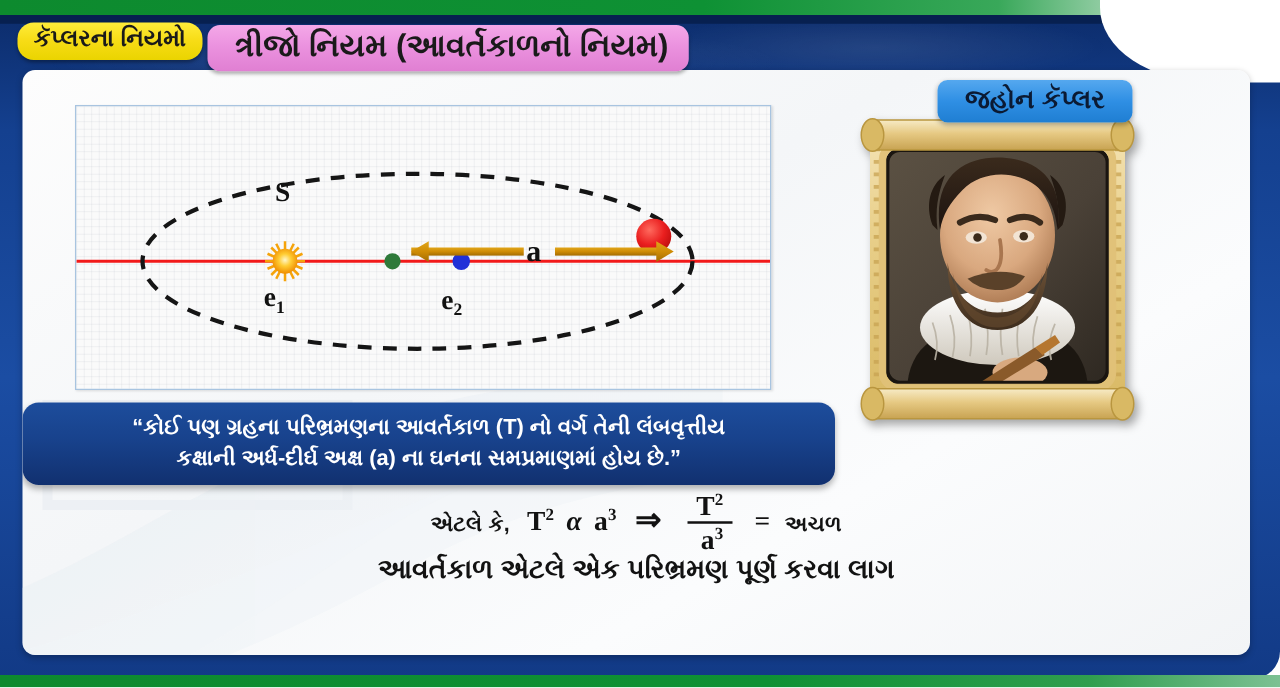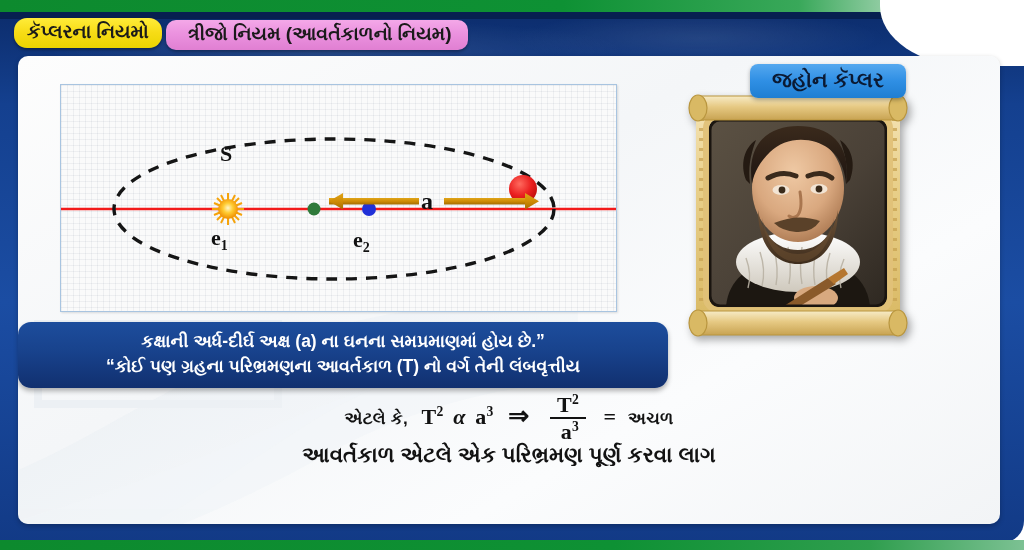--- a/index.html
+++ b/index.html
@@ -69,21 +69,21 @@
     font-family:"Liberation Sans", sans-serif;
     box-shadow:0 2px 3px rgba(0,0,0,.35);
     white-space:nowrap;
   }
   .badge-pink{
     position:absolute;left:166px;top:20px;z-index:8;
     background:linear-gradient(to bottom,#f4a8e8 0%,#eb92df 45%,#e07fd2 100%);
     color:#1a1a1a;
     border-radius:10px;
     padding:3px 16px 5px 22px;
-    font-size:19px;font-weight:bold;
+    font-size:25px;font-weight:bold;
     font-family:"Liberation Sans", sans-serif;
     box-shadow:0 2px 3px rgba(0,0,0,.3);
     white-space:nowrap;
   }
 
   
   .diagram-panel{
     position:absolute;left:60px;top:84px;width:555px;height:226px;
     background:#fafafa;
     border:1px solid #a8c4e0;
@@ -238,22 +238,22 @@
 
         <text x="150" y="160" font-family="Liberation Serif, serif" font-size="22" font-weight="bold" fill="#111">e<tspan font-size="14" dy="5">1</tspan></text>
 
         <text x="292" y="162" font-family="Liberation Serif, serif" font-size="22" font-weight="bold" fill="#111">e<tspan font-size="14" dy="5">2</tspan></text>
 
         <text x="360" y="124" font-family="Liberation Serif, serif" font-size="24" font-weight="bold" fill="#111">a</text>
       </svg>
     </div>
 
     <div class="statement" style="left:0px;top:266px;width:650px;">
+      <p>“કોઈ પણ ગ્રહના પરિભ્રમણના આવર્તકાળ (T) નો વર્ગ તેની લંબવૃત્તીય</p>
       <p>કક્ષાની અર્ધ-દીર્ઘ અક્ષ (a) ના ઘનના સમપ્રમાણમાં હોય છે.”</p>
-      <p>“કોઈ પણ ગ્રહના પરિભ્રમણના આવર્તકાળ (T) નો વર્ગ તેની લંબવૃત્તીય</p>
     </div>
 
     <div class="eq-line" style="left:0;top:338px;width:982px;">
       <span class="guj">એટલે કે,</span>
       <span style="margin-left:8px;">
         <span>T</span><sup>2</sup>
       </span>
       <span style="font-style:italic;margin:0 4px;">α</span>
       <span>
         <span>a</span><sup>3</sup>

